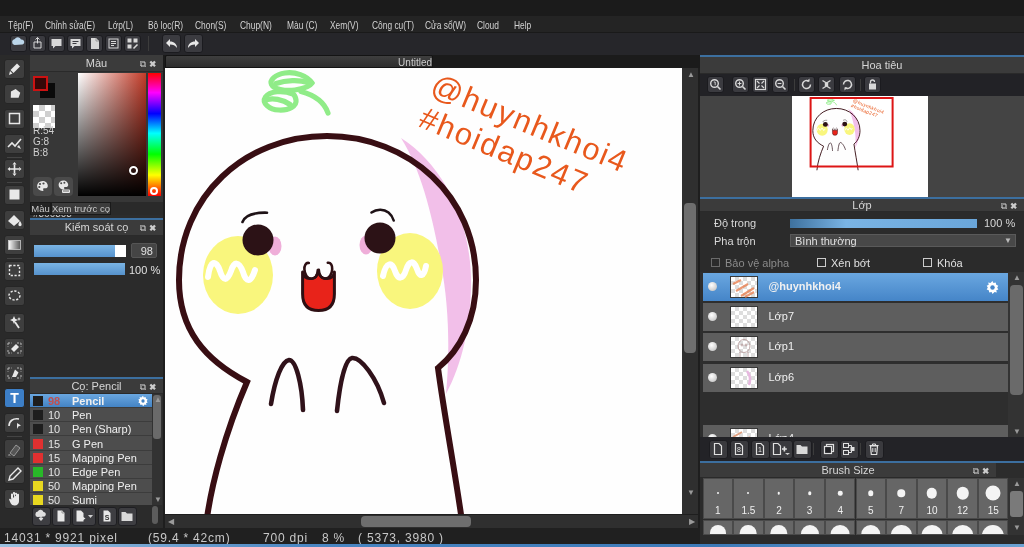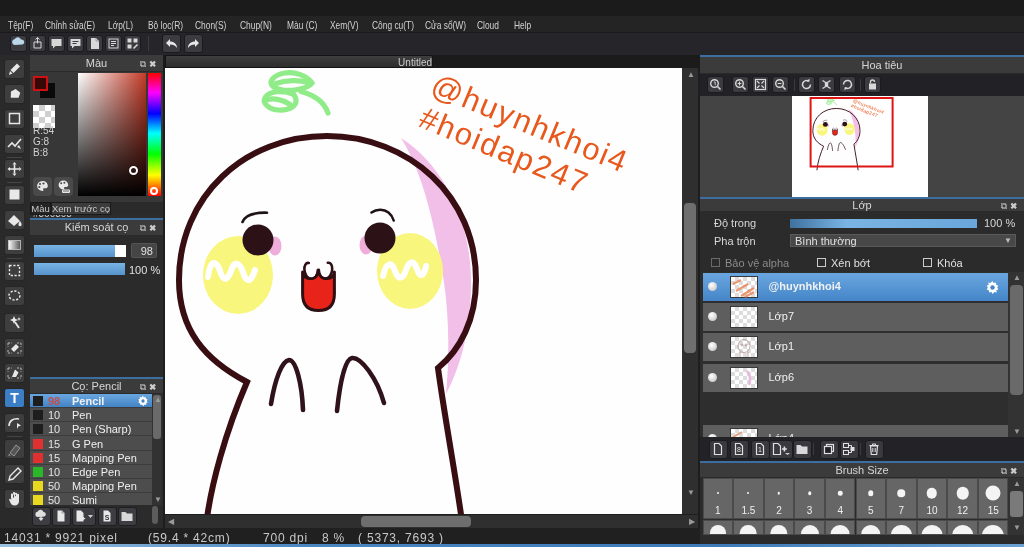--- a/index.html
+++ b/index.html
@@ -546,21 +546,21 @@
           <rect x="9.5" y="6" width="4" height="4" fill="#e0e0e0"></rect>
           <path d="M7.5 4.5h3v3M7.5 11.5h3v-3" fill="none" stroke="#e0e0e0"></path>
         </svg></div>
     <div style="position:absolute;left:160px;top:388px;width:1px;height:12px;background:#3c3c3c;"></div>
     <div class="ybtn" style="left:164.6px;"><svg width="16" height="16" viewBox="0 0 16 16">
           <path d="M4.5 5h7l-.8 8.5H5.3z" fill="none" stroke="#e0e0e0" stroke-width="1.2"></path>
           <path d="M3.5 4.5h9M6.5 4.5v-1.5h3v1.5M6.8 7v4M9.2 7v4" stroke="#e0e0e0" fill="none"></path>
         </svg></div>
 
     <div class="blueline" style="left:0;top:406px;width:324px;"></div>
-    <div class="phead" style="left:0;top:408px;width:324px;height:15px;line-height:14px;">Brush Size<span class="phicons">⧉✖</span></div>
+    <div class="phead" style="left:0;top:408px;width:296px;height:15px;line-height:14px;">Brush Size<span class="phicons">⧉✖</span></div>
     <div style="position:absolute;left:0;top:423px;width:324px;height:66px;background:#2b2b2b;"></div>
     <div id="bgrid">
       <div class="bcell" style="left:2.5px;top:423px;">
           <span class="bdot" style="width:2px;height:2px;"></span>
           <span class="bnum">1</span>
         </div>
       <div class="bcell" style="left:33.1px;top:423px;">
           <span class="bdot" style="width:2px;height:2px;"></span>
           <span class="bnum">1.5</span>
         </div>
@@ -631,16 +631,16 @@
     <div style="position:absolute;left:309.5px;top:436px;width:13px;height:26px;background:#7a7a7a;border-radius:3px;"></div>
     <div class="sarrow" style="left:313px;top:425px;">▲</div>
     <div class="sarrow" style="left:313px;top:469px;">▼</div>
   </div>
 
   <div id="statusbar" class="abs">
     <span style="position:absolute;left:4px;top:3px;font-size:12px;">14031 * 9921 pixel</span>
     <span style="position:absolute;left:148px;top:3px;font-size:12px;">(59.4 * 42cm)</span>
     <span style="position:absolute;left:263px;top:3px;font-size:12px;">700 dpi</span>
     <span style="position:absolute;left:322px;top:3px;font-size:12px;">8 %</span>
-    <span style="position:absolute;left:358px;top:3px;font-size:12px;">( 5373, 7693 )</span>
+    <span style="position:absolute;left:358px;top:3px;font-size:12px;">( 5373, 3980 )</span>
   </div>
   <div id="bottomline" class="abs"></div>
 </div>
 
 </body></html>

